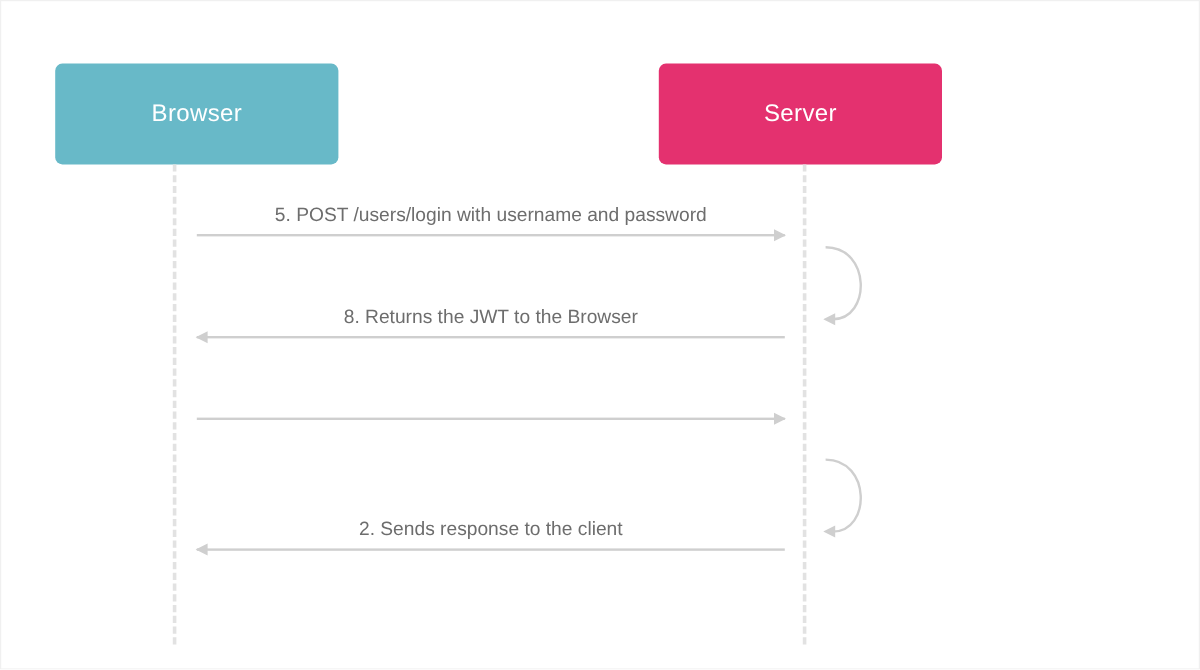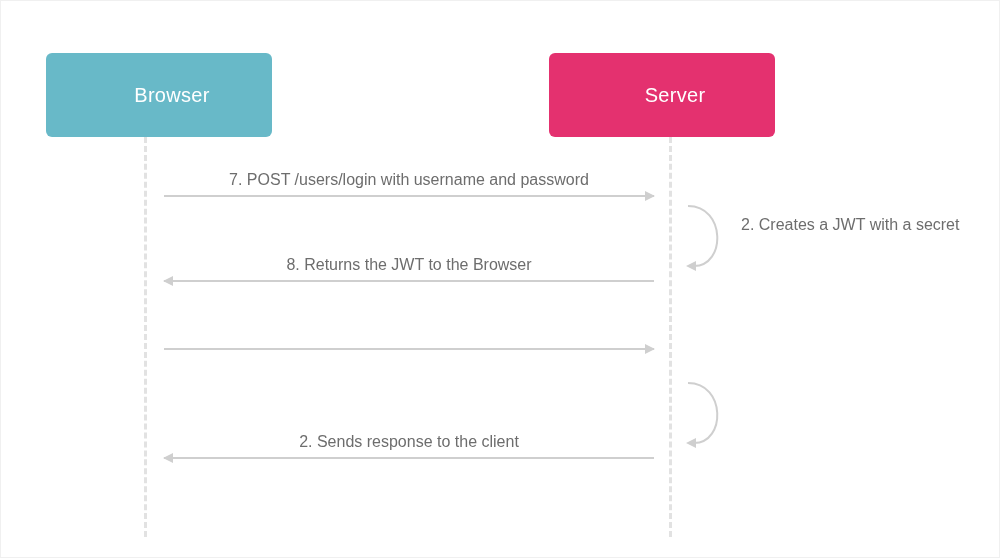--- a/index.html
+++ b/index.html
@@ -16,31 +16,30 @@
     width: 1000px;
     height: 558px;
     box-sizing: border-box;
     border: 1px solid #f0f0f0;
   }
 
   
   .participant {
     position: absolute;
     top: 52px;
-    width: 200px;
+    width: 236px;
     height: 84px;
     border-radius: 6px;
     display: flex;
     align-items: center;
     justify-content: center;
     color: #ffffff;
     font-size: 20px;
     font-weight: 400;
     letter-spacing: 0.3px;
-    padding-left: 26px;
   }
   .participant.browser {
     left: 45px;
     background: #68b9c8;
   }
   .participant.server {
     left: 548px;
     background: #e4316f;
   }
 
@@ -117,31 +116,30 @@
     <span>Browser</span>
   </div>
   <div class="participant server">
     <span>Server</span>
   </div>
 
   <div class="lifeline browser-line"></div>
   <div class="lifeline server-line"></div>
 
   <div class="msg right" style="top:170px">
-    <div class="label">7. POST /users/login with username and password</div>
+    <div class="label">5. POST /users/login with username and password</div>
     <div class="line"></div>
   </div>
 
   <div class="selfcall" style="top:203px">
     <svg width="50" height="70">
       <path d="M2 2 C 40 2, 40 62, 8 62" fill="none" stroke="#cfcfcf" stroke-width="2"></path>
       <polygon points="10,57 10,67 0,62" fill="#cfcfcf"></polygon>
     </svg>
   </div>
-  <div class="self-label" style="top:212px">2. Creates a JWT with a secret</div>
 
   <div class="msg left" style="top:255px">
     <div class="label">8. Returns the JWT to the Browser</div>
     <div class="line"></div>
   </div>
 
   <div class="msg right" style="top:347px">
     <div class="line"></div>
   </div>
 

